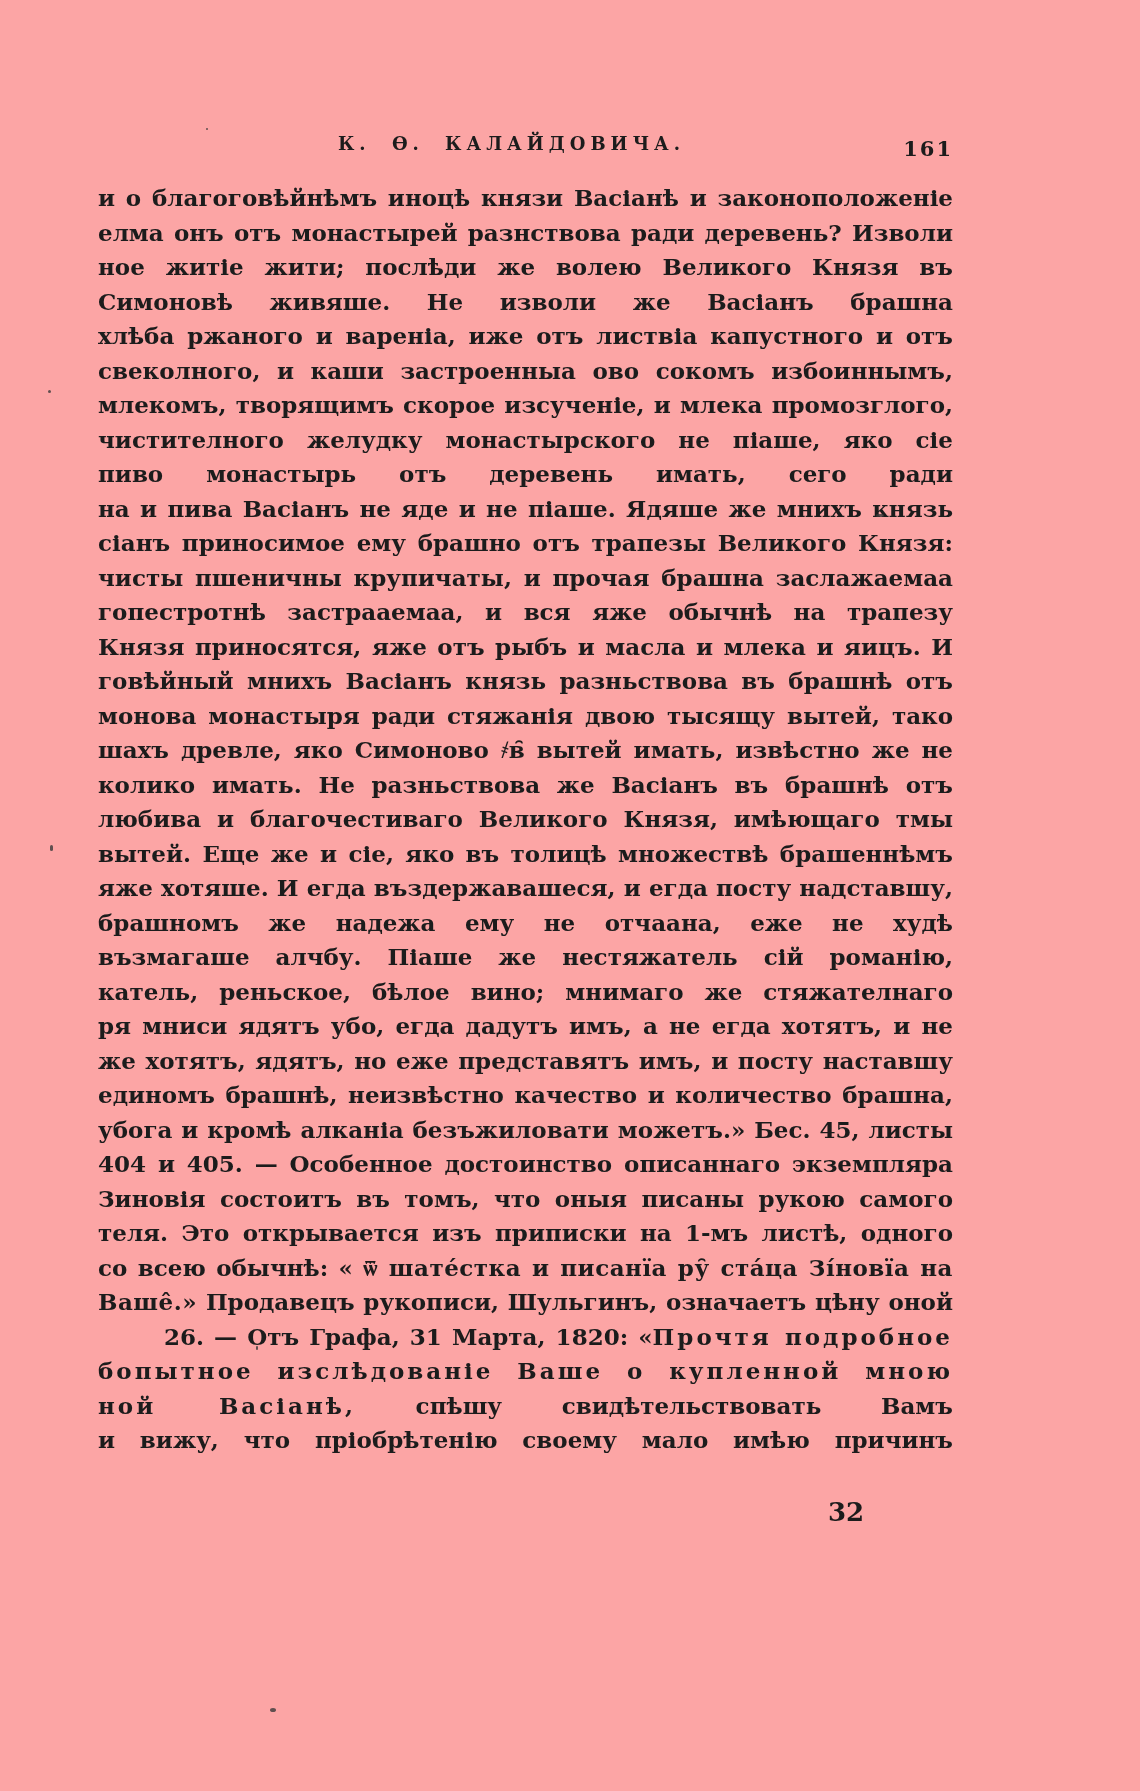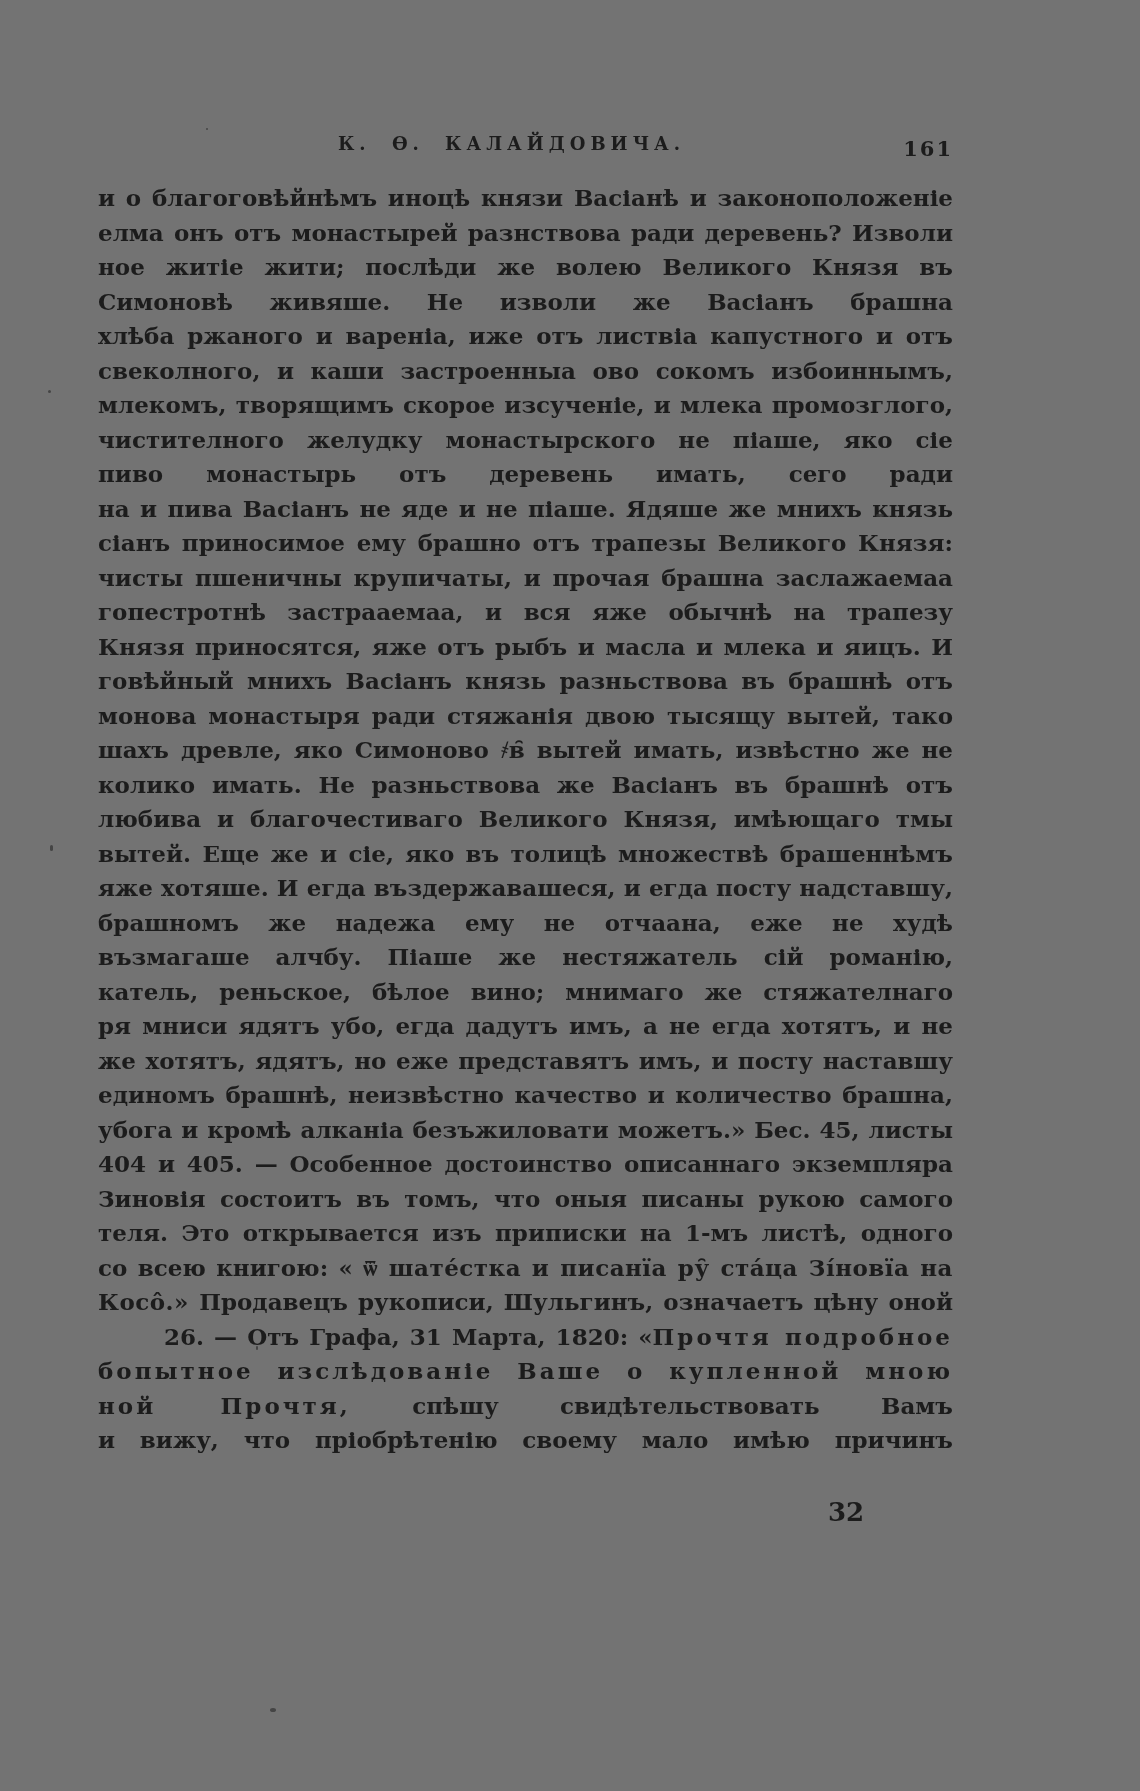--- a/index.html
+++ b/index.html
@@ -4,21 +4,21 @@
 <style>
   html, body {
     margin: 0;
     padding: 0;
     background: #ffffff;
   }
   .page {
     position: relative;
     width: 1140px;
     height: 1791px;
-    background: #737373;
+    background: #fca5a5;
     overflow: hidden;
     font-family: "DejaVu Serif", "Liberation Serif", serif;
     font-weight: 700;
     color: #1c1c1c;
   }
   .page-header {
     position: absolute;
     left: 98px;
     top: 0;
     width: 855px;
@@ -118,25 +118,25 @@
       <div class="line justify"><span>брашномъ же надежа ему не отчаана, еже не худѣ въздеръжнику</span></div>
       <div class="line justify"><span>възмагаше алчбу. Піаше же нестяжатель сій романію, бастръ, муш-</span></div>
       <div class="line justify"><span>катель, реньское, бѣлое вино; мнимаго же стяжателнаго монасты-</span></div>
       <div class="line justify"><span>ря мниси ядятъ убо, егда дадутъ имъ, а не егда хотятъ, и не еже</span></div>
       <div class="line justify"><span>же хотятъ, ядятъ, но еже представятъ имъ, и посту наставшу и о</span></div>
       <div class="line justify"><span>единомъ брашнѣ, неизвѣстно качество и количество брашна, еже</span></div>
       <div class="line justify"><span>убога и кромѣ алканіа безъжиловати можетъ.» Бес. 45, листы 403,</span></div>
       <div class="line justify"><span>404 и 405. — Особенное достоинство описаннаго экземпляра бесѣдъ</span></div>
       <div class="line justify"><span>Зиновія состоитъ въ томъ, что оныя писаны рукою самого сочини-</span></div>
       <div class="line justify"><span>теля. Это открывается изъ приписки на 1-мъ листѣ, одного почерка</span></div>
-      <div class="line justify"><span>со всею книгою: « </span><span class="church">ѿ шате́стка и писанїа ру̑ ста́ца Зі́новїа на Ѳе́са</span></div>
-      <div class="line justify"><span class="church">Косо̂.»</span><span> Продавецъ рукописи, Шульгинъ, означаетъ цѣну оной 500</span></div>
+      <div class="line justify"><span>со всею обычнѣ: « </span><span class="church">ѿ шате́стка и писанїа ру̑ ста́ца Зі́новїа на Ѳе́са</span></div>
+      <div class="line justify"><span class="church">Ваше̂.»</span><span> Продавецъ рукописи, Шульгинъ, означаетъ цѣну оной 500</span></div>
       <div class="line justify indent"><span>26. — Отъ Графа, 31 Марта, 1820: «</span><span class="spaced">Прочтя подробное и лю-</span></div>
       <div class="line justify"><span class="spaced">бопытное изслѣдованіе Ваше о купленной мною рукопис-</span></div>
-      <div class="line justify"><span class="spaced">ной Прочтя,</span><span> спѣшу свидѣтельствовать Вамъ признательность мою...,</span></div>
+      <div class="line justify"><span class="spaced">ной Васіанѣ,</span><span> спѣшу свидѣтельствовать Вамъ признательность мою...,</span></div>
       <div class="line justify"><span>и вижу, что пріобрѣтенію своему мало имѣю причинъ радоваться,</span></div>
     </div>
 
   <div class="signature-mark">32</div>
 
   <div class="speck" style="left:206px; top:128px; width:2px; height:2px;"></div>
   <div class="speck" style="left:48px;  top:390px; width:3px; height:3px;"></div>
   <div class="speck" style="left:876px; top:514px; width:8px; height:3px; border-radius:2px;"></div>
   <div class="speck" style="left:50px;  top:845px; width:3px; height:6px; border-radius:2px;"></div>
   <div class="speck" style="left:256px; top:1346px; width:2px; height:4px; border-radius:1px;"></div>

